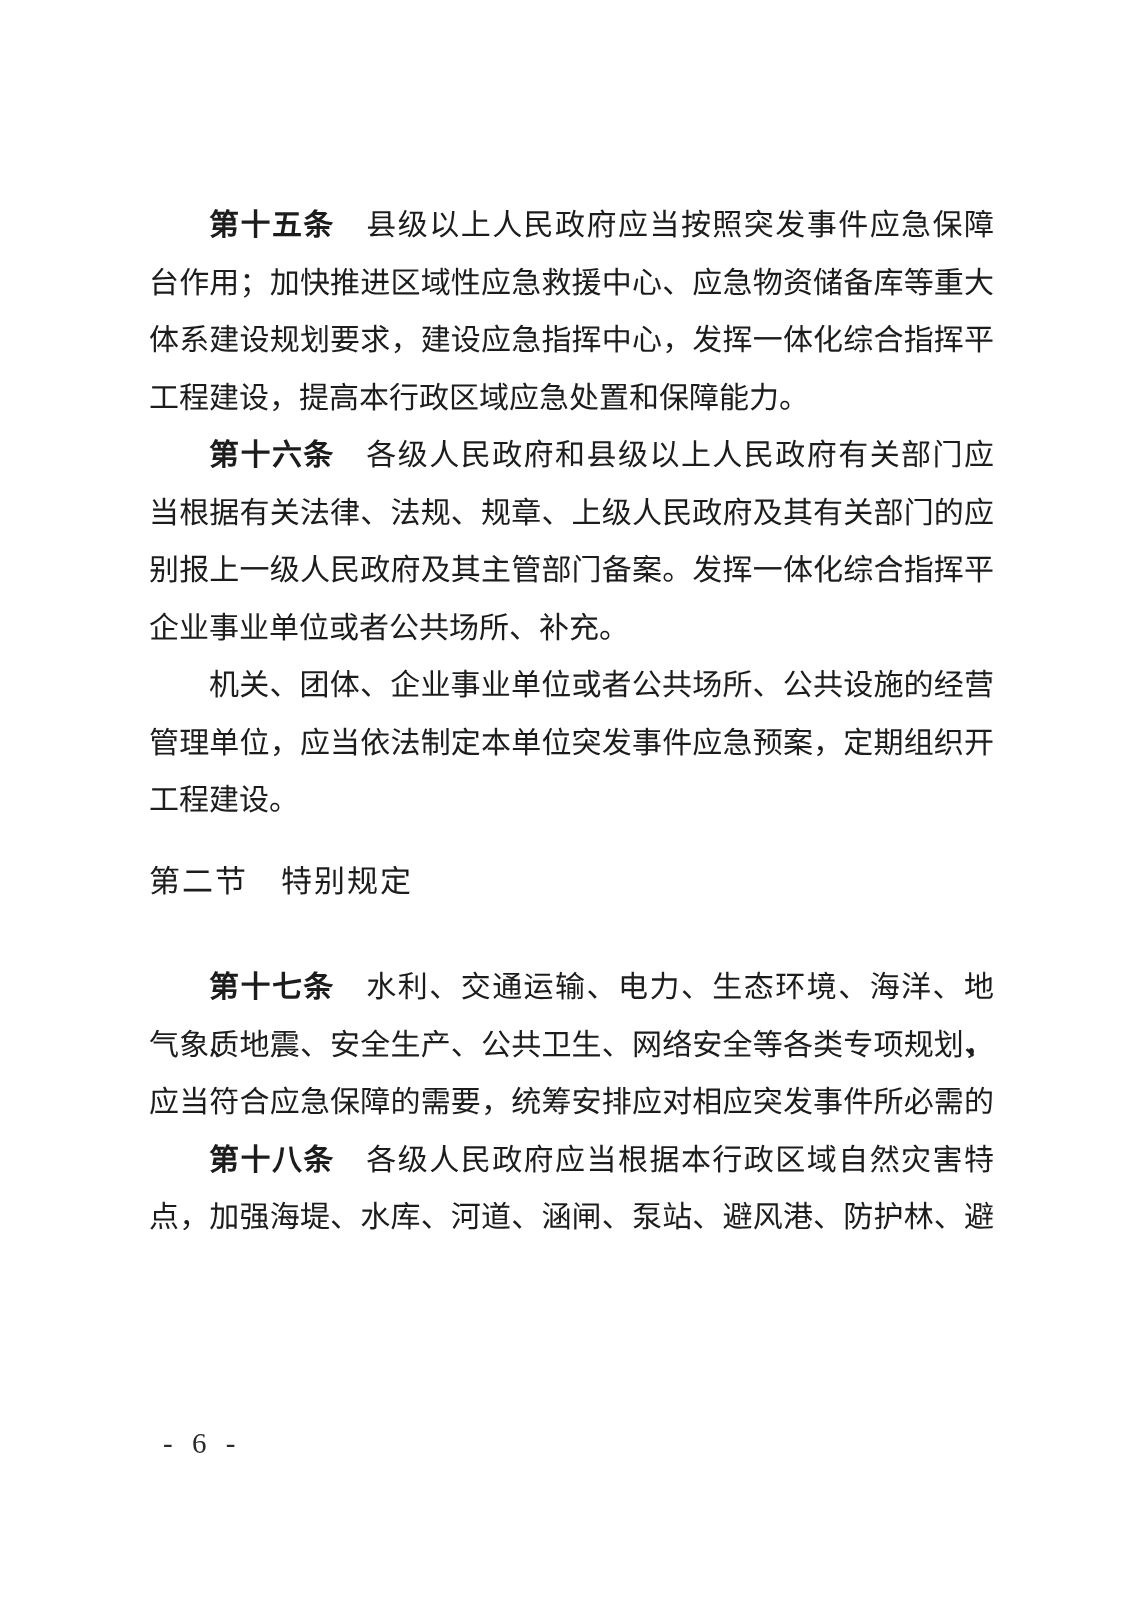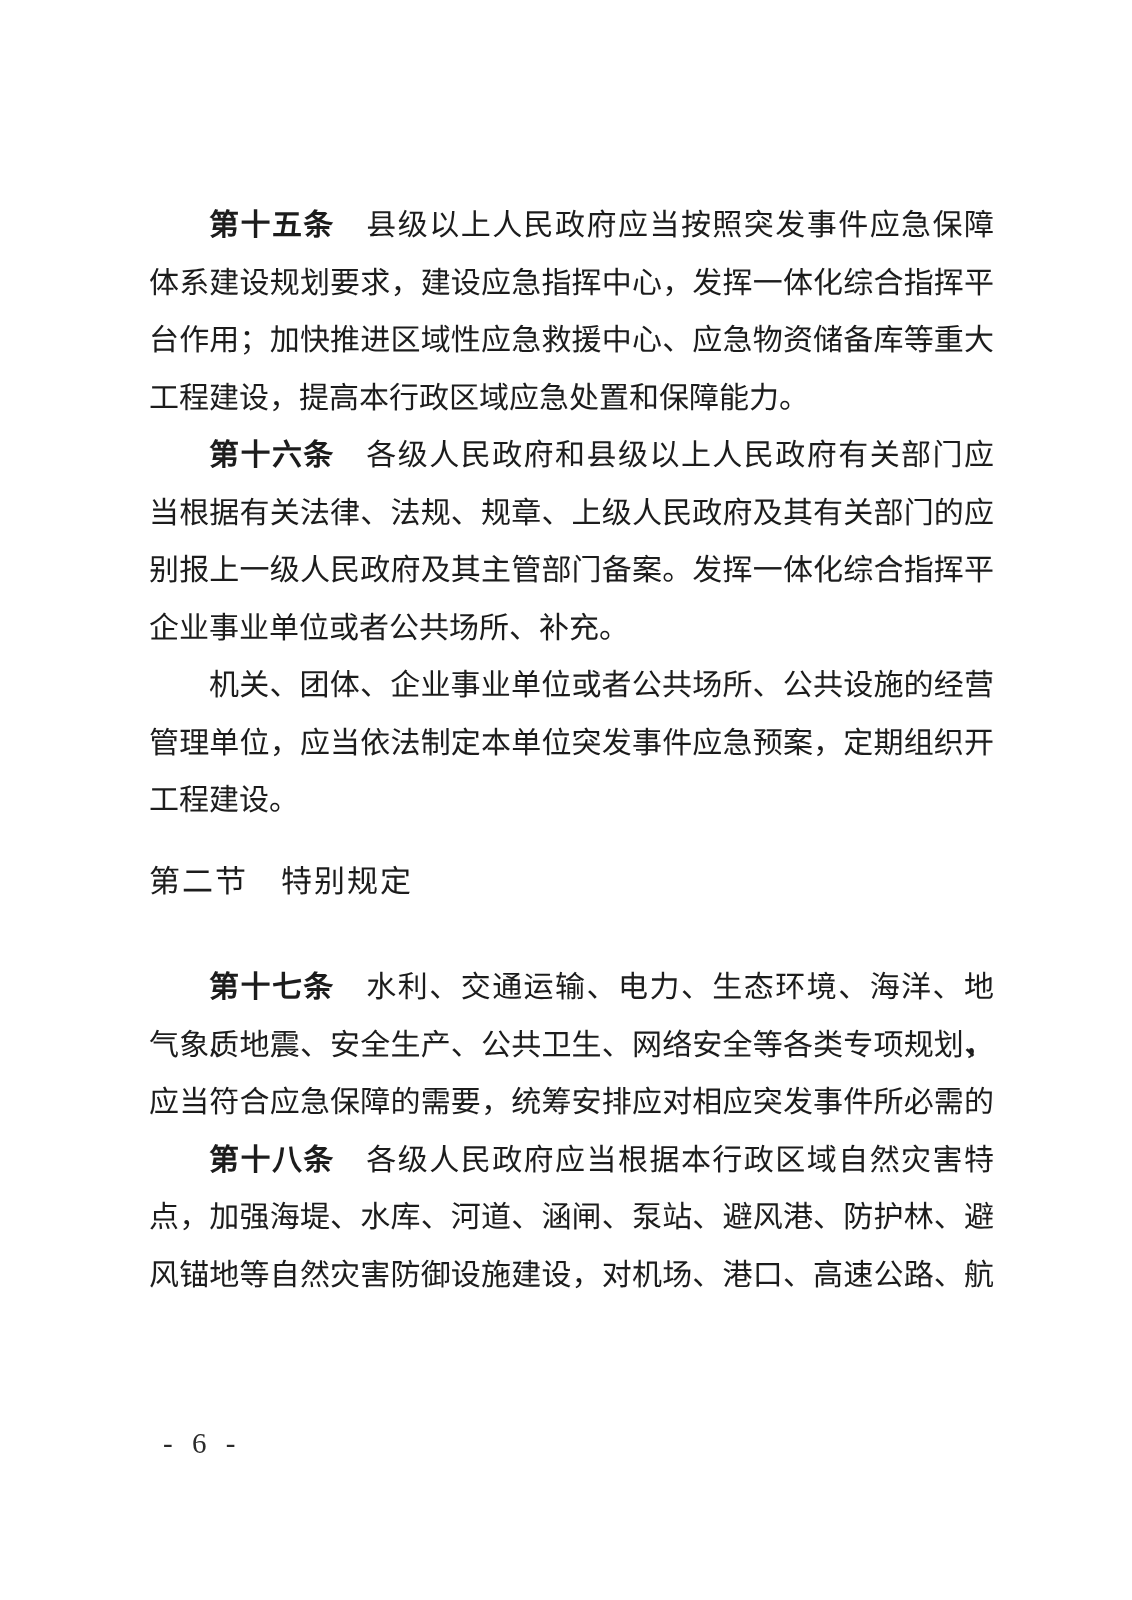--- a/index.html
+++ b/index.html
@@ -71,23 +71,23 @@
 <body>
 
 <div class="page">
 
   <div class="content">
 
     <div>
 
         <div class="line jl ind"><span class="article-no">第十五条</span><span>　县级以上人民政府应当按照突发事件应急保障</span></div>
 
+        <div class="line jl"><span class="article-no"></span><span>台作用；加快推进区域性应急救援中心、应急物资储备库等重大</span></div>
+
         <div class="line jl"><span class="article-no"></span><span>体系建设规划要求，建设应急指挥中心，发挥一体化综合指挥平</span></div>
-
-        <div class="line jl"><span class="article-no"></span><span>台作用；加快推进区域性应急救援中心、应急物资储备库等重大</span></div>
 
         <div class="line ll"><span class="article-no"></span><span>工程建设，提高本行政区域应急处置和保障能力。</span></div>
 
         <div class="line jl ind"><span class="article-no">第十六条</span><span>　各级人民政府和县级以上人民政府有关部门应</span></div>
 
         <div class="line jl"><span class="article-no"></span><span>当根据有关法律、法规、规章、上级人民政府及其有关部门的应</span></div>
 
 
         <div class="line jl"><span class="article-no"></span><span>别报上一级人民政府及其主管部门备案。发挥一体化综合指挥平</span></div>
 
@@ -108,20 +108,19 @@
 
         <div class="line jl"><span class="article-no"></span><span>气象、地震、安全生产、公共卫生、网络安全等各类专项规划，</span></div>
 
         <div class="line jl"><span class="article-no"></span><span>应当符合应急保障的需要，统筹安排应对相应突发事件所必需的</span></div>
 
 
         <div class="line jl ind"><span class="article-no">第十八条</span><span>　各级人民政府应当根据本行政区域自然灾害特</span></div>
 
         <div class="line jl"><span class="article-no"></span><span>点，加强海堤、水库、河道、涵闸、泵站、避风港、防护林、避</span></div>
 
-        <div class="line jl"><span class="article-no"></span><span>风锚地等自然灾害防御设施建设，对机场、港口、高速公路、航</span></div>
       </div>
 
   </div>
 
   <div class="page-number">- 6 -</div>
 
 </div>
 
 </body></html>

